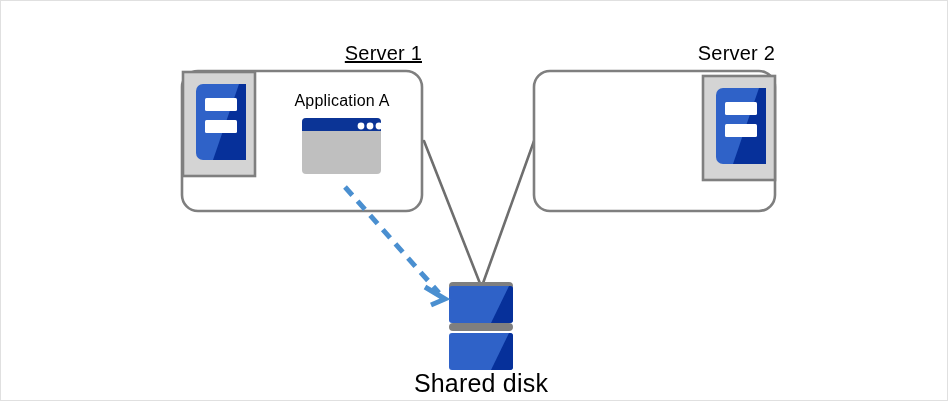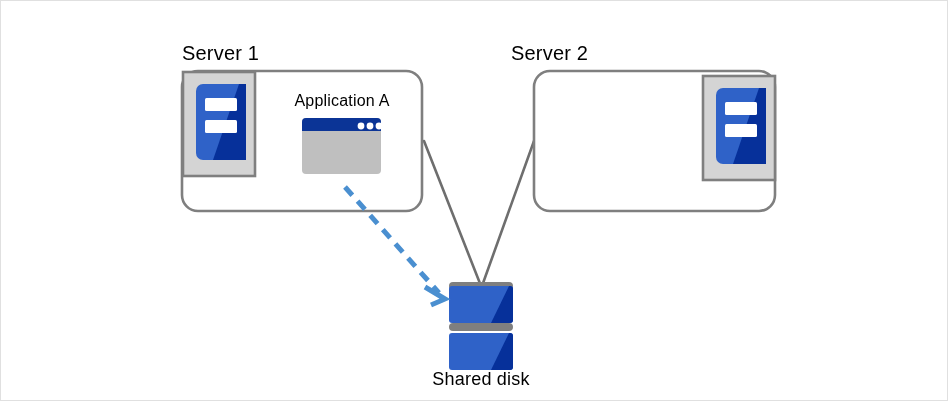--- a/index.html
+++ b/index.html
@@ -35,21 +35,21 @@
   }
   .server-title {
     font-size: 20px;
     letter-spacing: 0.2px;
   }
   .app-title {
     font-size: 16px;
     letter-spacing: 0.2px;
   }
   .disk-title {
-    font-size: 18px;
+    font-size: 25px;
     letter-spacing: 0.2px;
   }
 </style>
 </head>
 <body>
 
 <div id="canvas">
 
   <svg id="svg-layer" viewBox="0 0 948 401" xmlns="http://www.w3.org/2000/svg">
 
@@ -133,21 +133,21 @@
       </g>
     </g>
 
     <g>
       <line x1="344" y1="186" x2="438" y2="292" stroke="#4a8fd0" stroke-width="5" stroke-dasharray="11 8" stroke-linecap="butt"></line>
       <path d="M424,286 L444,298 L430,304" fill="none" stroke="#4a8fd0" stroke-width="5" stroke-linecap="butt" stroke-linejoin="miter"></path>
     </g>
 
   </svg>
 
-  <div class="label server-title" style="left:181px; top:41px; width:240px; text-align:left;">Server 1</div>
+  <div class="label server-title" style="left:181px; top:41px; width:240px; text-align:right;text-decoration:underline;">Server 1</div>
 
-  <div class="label server-title" style="left:510px; top:41px; width:241px; text-align:left;">Server 2</div>
+  <div class="label server-title" style="left:533px; top:41px; width:241px; text-align:right;">Server 2</div>
 
   <div class="label app-title" style="left:271px; top:91px; width:140px; text-align:center;">Application A</div>
 
   <div class="label disk-title" style="left:400px; top:368px; width:160px; text-align:center;">Shared disk</div>
 
 </div>
 
 </body></html>

